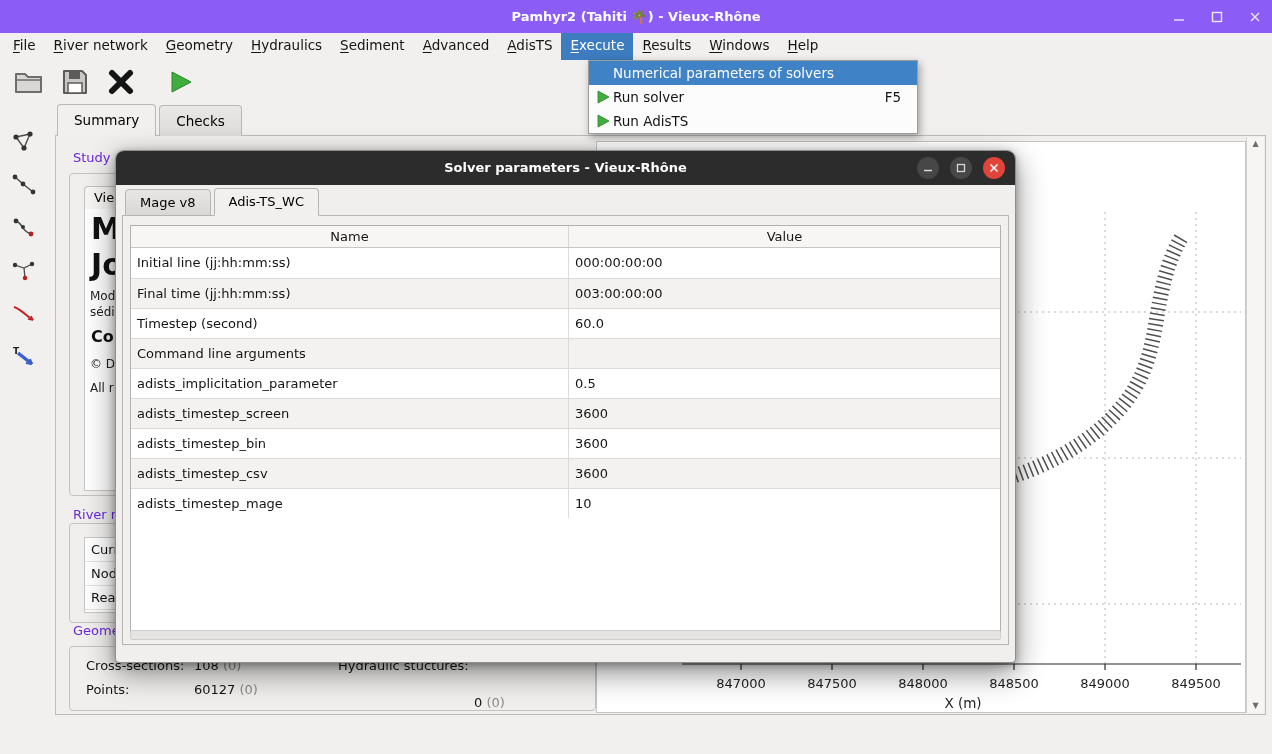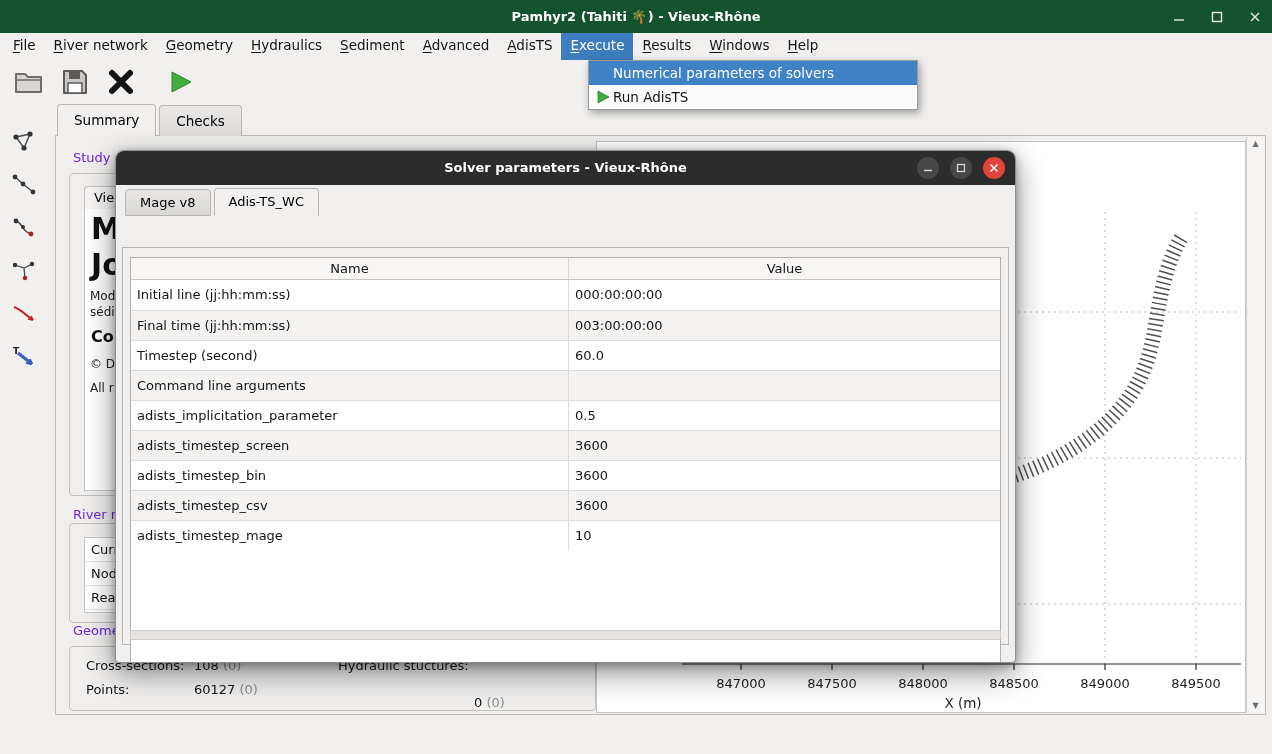--- a/index.html
+++ b/index.html
@@ -1,21 +1,21 @@
 <!DOCTYPE html>
 <html><head>
 <meta charset="utf-8">
 <style>
   * { margin:0; padding:0; box-sizing:border-box; }
   html,body { background:#4a4a4a; }
   body { font-family:"DejaVu Sans","Liberation Sans",sans-serif; }
   #screen { position:relative; width:1272px; height:754px; background:#f1f0ef; overflow:hidden; margin:0 auto; }
 
   
-  .titlebar { position:absolute; left:0; top:0; width:1272px; height:33px; background:#14532d; }
+  .titlebar { position:absolute; left:0; top:0; width:1272px; height:33px; background:#8b5cf6; }
   .titlebar .title { position:absolute; left:0; right:0; top:0; height:33px; line-height:33px; text-align:center; color:#ffffff; font-weight:bold; font-size:13px; }
   .win-controls { position:absolute; right:8px; top:0; height:33px; display:flex; align-items:center; gap:20px; z-index:2; }
   .win-btn { width:18px; height:18px; display:flex; align-items:center; justify-content:center; cursor:default; }
 
   
   .menubar { position:absolute; left:0; top:33px; width:1272px; height:27px; background:#f1f0ef; display:flex; align-items:stretch; padding-left:4px; font-size:13.5px; color:#141414; }
   .menu-item { padding:4px 9px; display:flex; align-items:flex-start; }
   .menu-item.active { background:#3c7cbf; color:#ffffff; }
   .menu-item u { text-decoration-thickness:1px; text-underline-offset:2px; }
 
@@ -68,21 +68,21 @@
   .dialog-titlebar { position:absolute; left:0; top:0; right:0; height:34px; background:#2c2c2c; }
   .dialog-title { position:absolute; left:0; right:0; top:0; height:34px; line-height:34px; text-align:center; color:#ffffff; font-weight:bold; font-size:13px;border-radius:13px; }
   .dialog-controls { position:absolute; right:10px; top:6px; display:flex; gap:11px; z-index:2; }
   .circle-btn { width:22px; height:22px; border-radius:50%; background:#474747; display:flex; align-items:center; justify-content:center; }
   .circle-btn.close { background:#e0443a; }
 
   .dialog-tabs { position:absolute; left:9px; top:37px; display:flex; align-items:flex-end; z-index:3; font-size:13px; }
   .dtab { border:1px solid #b6b5b3; padding:0 14px; height:27px; line-height:26px; border-top-left-radius:4px; border-top-right-radius:4px; background:linear-gradient(#e7e6e5,#d9d8d7); margin-right:3px; }
   .dtab.active { background:#f1f0ef; height:28px; border-bottom:1px solid #f1f0ef; }
 
-  .dialog-pane { position:absolute; left:6px; right:6px; top:64px; bottom:17px; border:1px solid #b6b5b3; background:#f1f0ef;margin-top:32px; }
+  .dialog-pane { position:absolute; left:6px; right:6px; top:64px; bottom:17px; border:1px solid #b6b5b3; background:#f1f0ef; }
 
   .ptable { position:absolute; left:7px; top:9px; right:7px; height:408px; border:1px solid #b2b1af; background:#ffffff; font-size:13px; }
   .thead { display:grid; grid-template-columns:437px 1fr; height:22px; background:#f7f6f5; border-bottom:1px solid #c6c5c3; }
   .thcell { text-align:center; line-height:21px; color:#141414; }
   .thcell + .thcell { border-left:1px solid #d8d7d5; }
   .trow { display:grid; grid-template-columns:437px 1fr; height:30px; }
   .trow.even { background:#f3f2f1; }
   .trow + .trow { border-top:1px solid #dcdbd9; }
   .tcell { line-height:29px; padding-left:6px; color:#141414; overflow:hidden; white-space:nowrap; }
   .tcell.value { border-left:1px solid #dcdbd9; }
@@ -310,20 +310,29 @@
   <div class="dropdown">
     <div class="dd-item highlight">
       <span>Numerical parameters of solvers</span>
     </div>
     <div class="dd-item">
       <span class="dd-icon">
         <svg width="14" height="14" viewBox="0 0 14 14">
             <path d="M2 1 L13 7 L2 13 Z" fill="#3fae3f" stroke="#2c862c" stroke-width="0.8"></path>
           </svg>
       </span>
+      <span>Run solver</span>
+      <span class="dd-shortcut">F5</span>
+    </div>
+    <div class="dd-item">
+      <span class="dd-icon">
+        <svg width="14" height="14" viewBox="0 0 14 14">
+            <path d="M2 1 L13 7 L2 13 Z" fill="#3fae3f" stroke="#2c862c" stroke-width="0.8"></path>
+          </svg>
+      </span>
       <span>Run AdisTS</span>
     </div>
   </div>
 
   <div class="dialog">
     <div class="dialog-titlebar">
       <div class="dialog-title">Solver parameters - Vieux-Rhône</div>
       <div class="dialog-controls">
         <div class="circle-btn">
           <svg width="10" height="10" viewBox="0 0 10 10">

